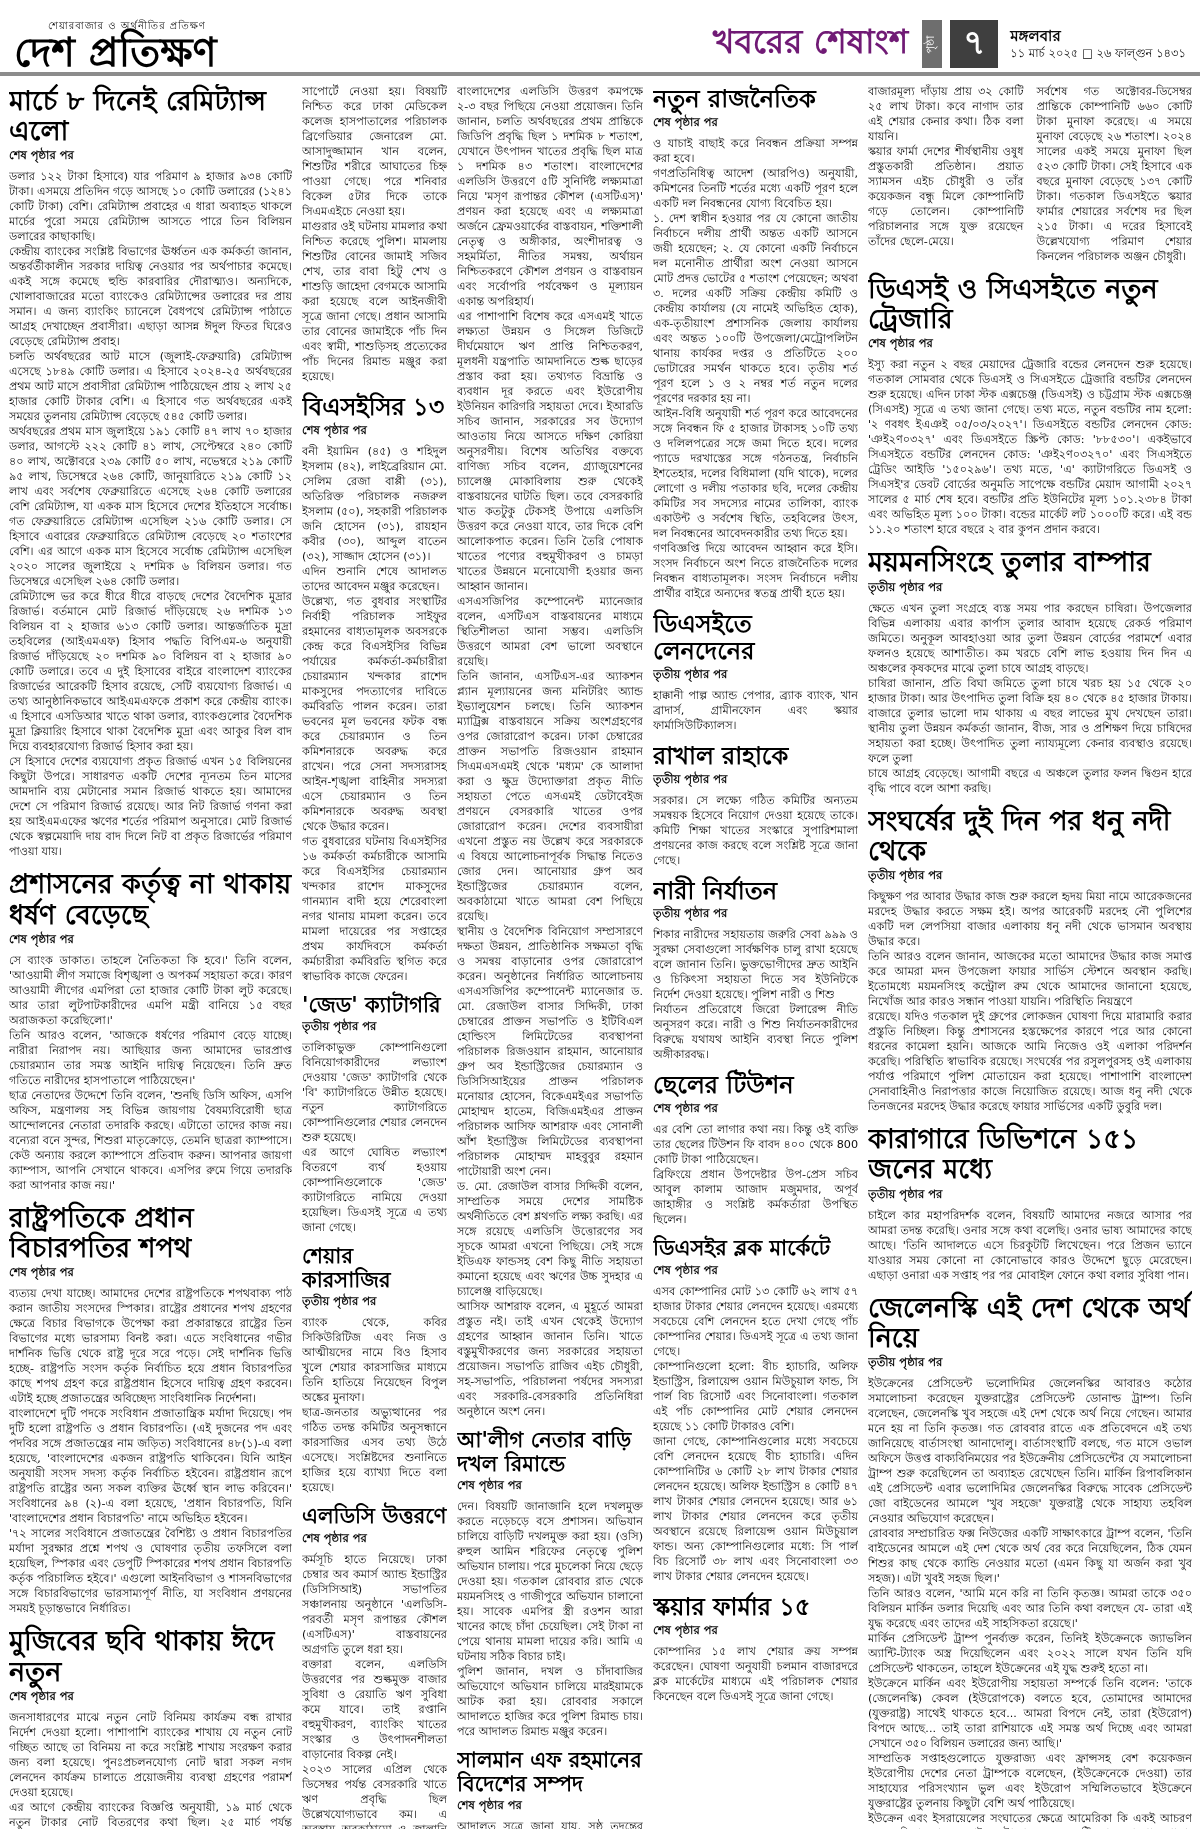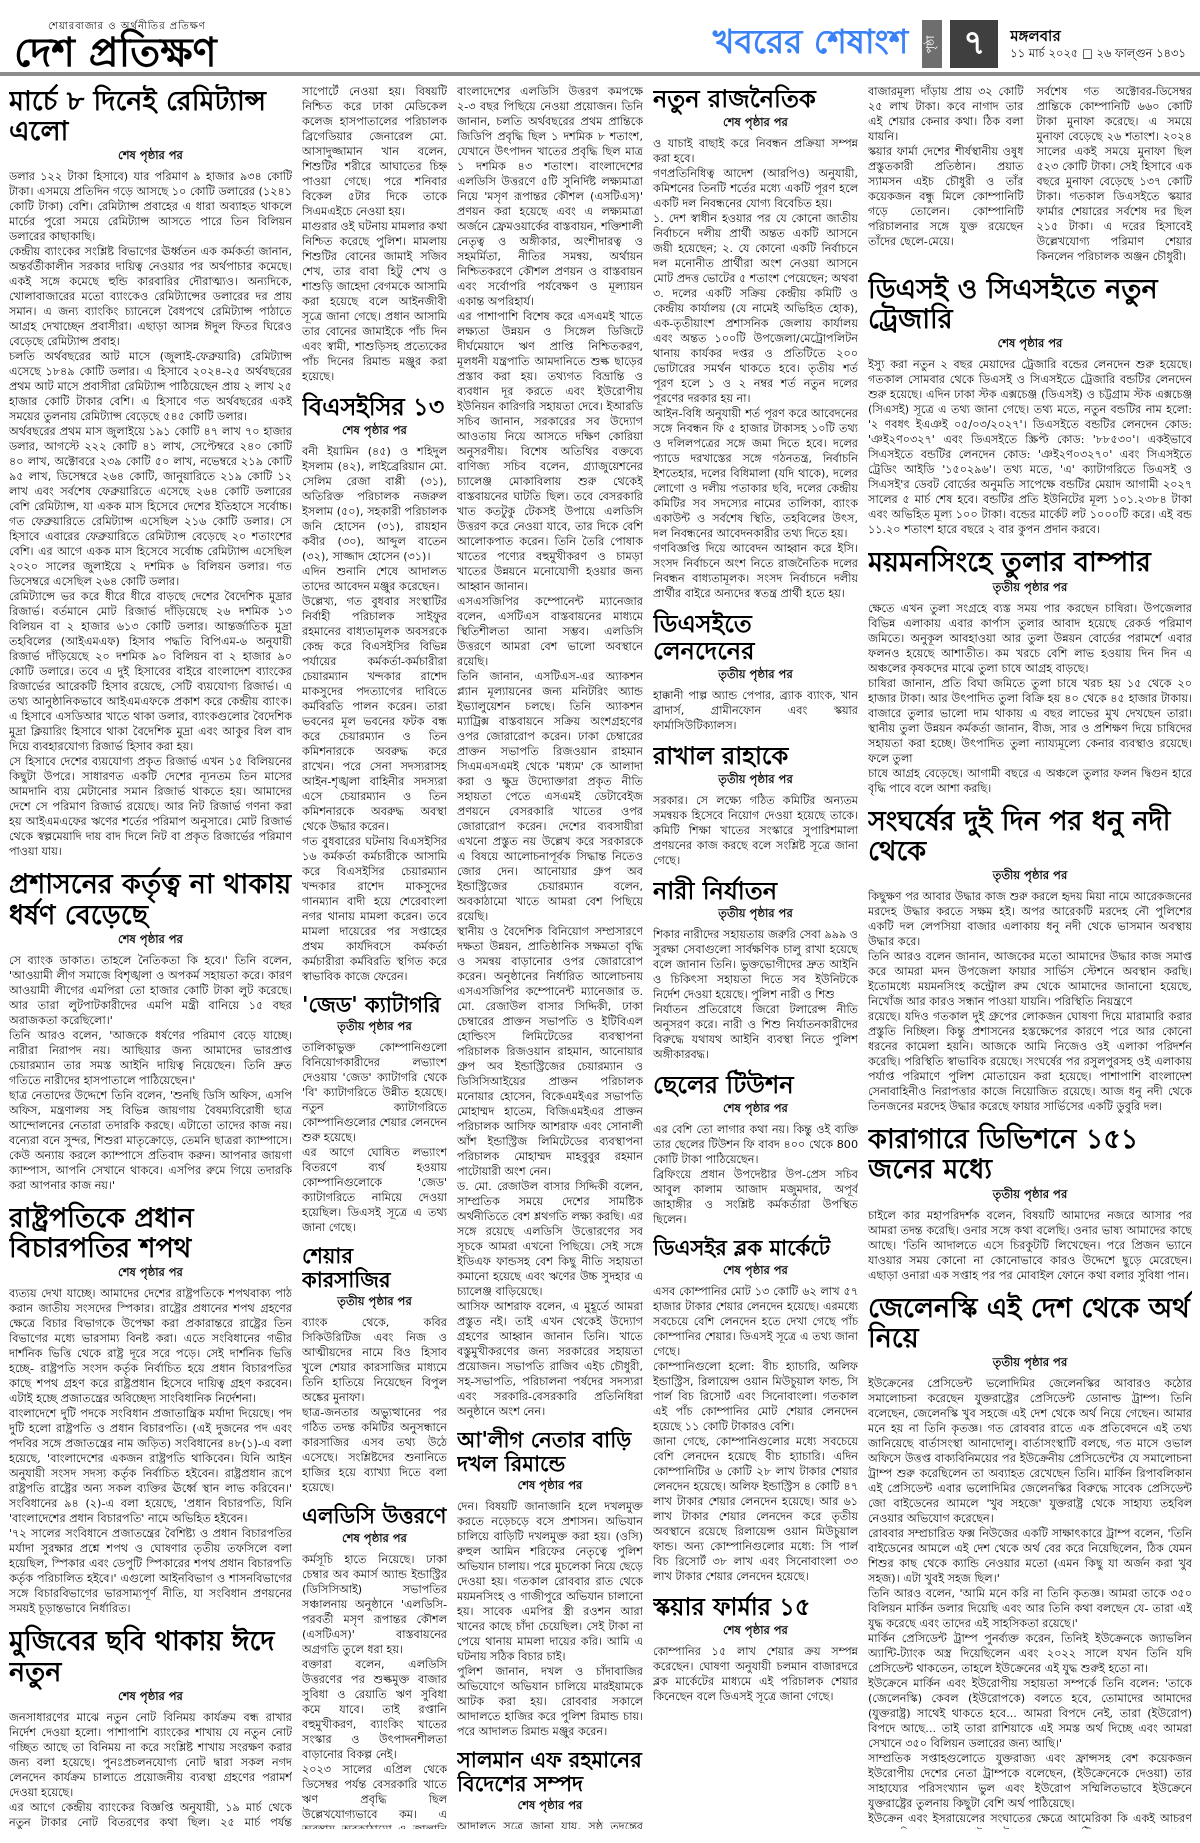--- a/index.html
+++ b/index.html
@@ -5,40 +5,40 @@
   html,body{margin:0;padding:0;background:#e8e8e8;}
   #page{position:relative;width:1200px;height:1843px;background:#ffffff;margin:0 auto;
         font-family:"DejaVu Sans",sans-serif;color:#0c0c0c;overflow:hidden;}
   
   #masthead{display:flex;justify-content:space-between;align-items:flex-end;
             padding:10px 14px 0 14px;border-bottom:4px solid #8c8c8c;height:62px;}
   .brand-wrap{display:flex;flex-direction:column;line-height:1;}
   .brand-tagline{font-size:10px;letter-spacing:1px;margin-left:34px;color:#111;}
   .brand{font-size:40px;font-weight:800;letter-spacing:0;color:#000;margin-top:1px;}
   .head-right{display:flex;align-items:center;gap:8px;}
-  .section-title{font-size:33px;font-weight:800;color:#3b82f6;margin-right:6px;white-space:nowrap;}
+  .section-title{font-size:33px;font-weight:800;color:#701a75;margin-right:6px;white-space:nowrap;}
   .page-word-box{width:20px;height:48px;background:#6e6e6e;color:#fff;display:flex;
                  align-items:center;justify-content:center;}
   .page-word-box span{transform:rotate(-90deg);font-size:11px;white-space:nowrap;display:block;}
   .page-num-box{width:48px;height:48px;background:#3f3f3f;color:#fff;display:flex;
                 align-items:center;justify-content:center;font-size:34px;font-weight:800;}
   .date-block{display:flex;flex-direction:column;line-height:1.25;padding-left:4px;
               border-bottom:0;}
   .date-day{font-size:15px;font-weight:800;}
   .date-line{font-size:11.5px;}
   
   #columns{display:flex;gap:10px;padding:8px 9px 0 9px;}
   .col{height:1745px;overflow:hidden;flex:0 0 auto;}
   article{margin:0 0 10px 0;}
   .headline{font-weight:800;text-align:left;line-height:1.12;color:#000;
             margin:2px 0 1px 0;}
   .h-xl{font-size:27px;}
   .h-l{font-size:24px;}
   .h-m{font-size:21px;}
-  .continued{font-size:11.5px;font-weight:800;text-align:center;margin:1px 0 3px 0;}
+  .continued{font-size:11.5px;font-weight:800;text-align:left;margin:1px 0 3px 0;}
   .body{font-size:11.2px;line-height:1.34;text-align:justify;}
   .body p{margin:0;}
   .twocol{column-count:2;column-gap:13px;}
 </style>
 </head>
 <body>
 
 <div id="page">
 
   <header id="masthead">

